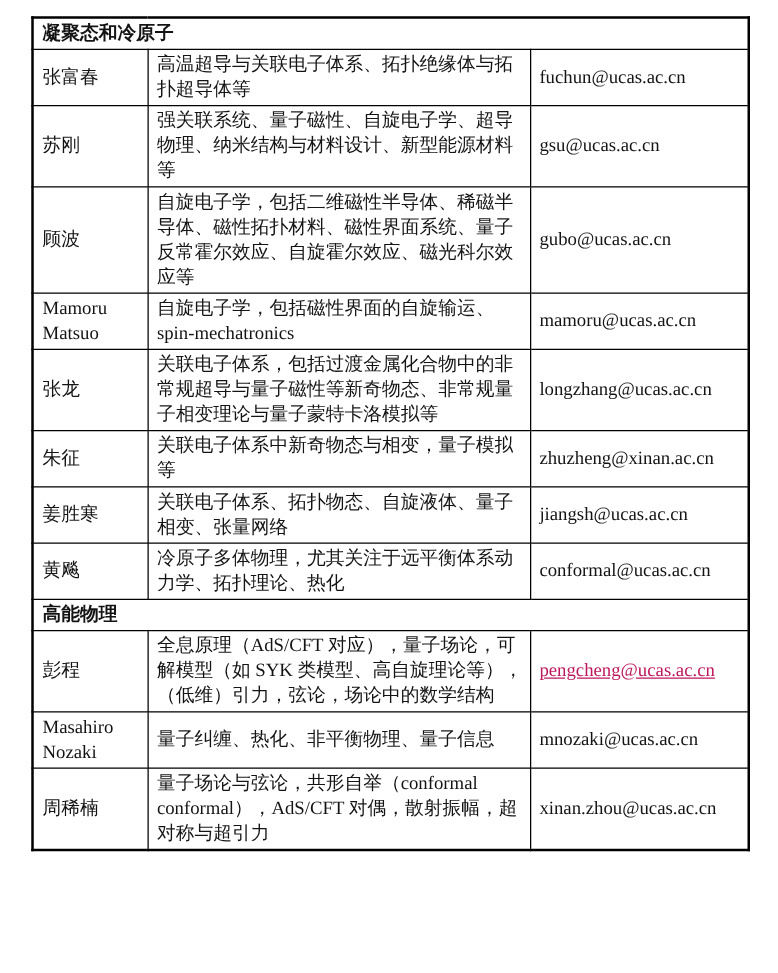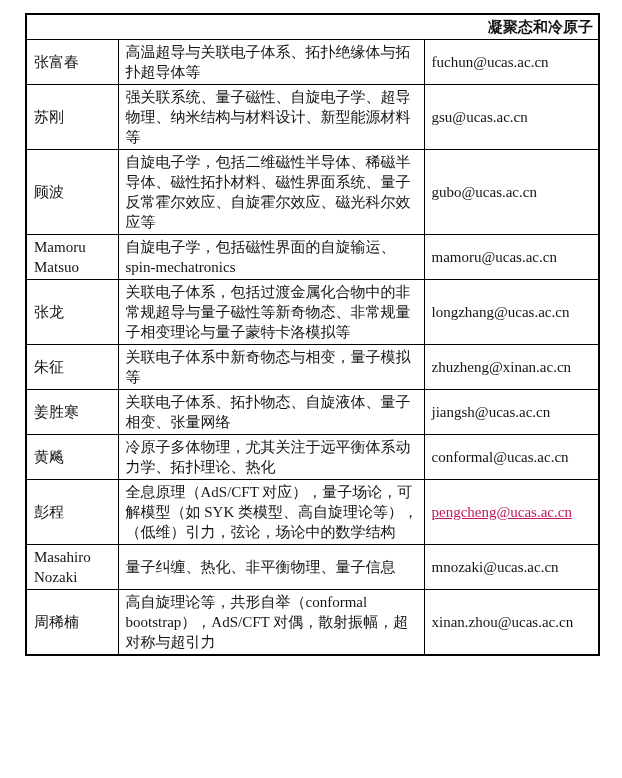--- a/index.html
+++ b/index.html
@@ -30,21 +30,21 @@
   table.roster td {
     border: 1px solid #000000;
     font-size: 15px;
     line-height: 20px;
     vertical-align: middle;
     padding: 2px 5px 2px 7px;
     color: #141414;
     word-break: break-word;
   }
   td.section-header {
-    text-align: right;
+    text-align: left;
     font-weight: bold;
     font-size: 16px;
     padding: 0 2px;
     line-height: 21px;
     color: #000000;
   }
   td.name-cell {
     padding-left: 9px;
     padding-right: 3px;
   }
@@ -110,29 +110,32 @@
           <td class="name-cell">姜胜寒</td>
           <td class="research-cell">关联电子体系、拓扑物态、自旋液体、量子相变、张量网络</td>
           <td class="email-cell"><span class="plain-email">jiangsh@ucas.ac.cn</span></td>
         </tr>
         <tr>
           <td class="name-cell">黄飚</td>
           <td class="research-cell">冷原子多体物理，尤其关注于远平衡体系动力学、拓扑理论、热化</td>
           <td class="email-cell"><span class="plain-email">conformal@ucas.ac.cn</span></td>
         </tr>
         <tr>
+          <td colspan="3" class="section-header">高能物理</td>
+        </tr>
+        <tr>
           <td class="name-cell">彭程</td>
           <td class="research-cell">全息原理（AdS/CFT 对应），量子场论，可解模型（如 SYK 类模型、高自旋理论等），（低维）引力，弦论，场论中的数学结构</td>
           <td class="email-cell"><a class="email-link" href="#" style="color: #be185d;">pengcheng@ucas.ac.cn</a></td>
         </tr>
         <tr>
           <td class="name-cell">Masahiro Nozaki</td>
           <td class="research-cell">量子纠缠、热化、非平衡物理、量子信息</td>
           <td class="email-cell"><span class="plain-email">mnozaki@ucas.ac.cn</span></td>
         </tr>
         <tr>
           <td class="name-cell">周稀楠</td>
-          <td class="research-cell">高自旋理论等，共形自举（conformal bootstrap），AdS/CFT 对偶，散射振幅，超对称与超引力</td>
+          <td class="research-cell">量子场论与弦论，共形自举（conformal conformal），AdS/CFT 对偶，散射振幅，超对称与超引力</td>
           <td class="email-cell"><span class="plain-email">xinan.zhou@ucas.ac.cn</span></td>
         </tr>
       </tbody>
   </table>
 </div>
 
 </body></html>

